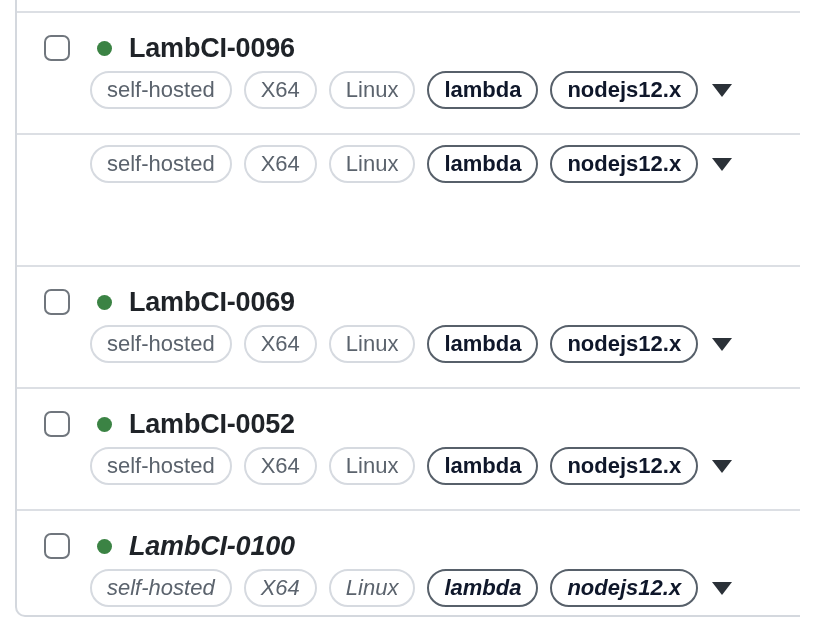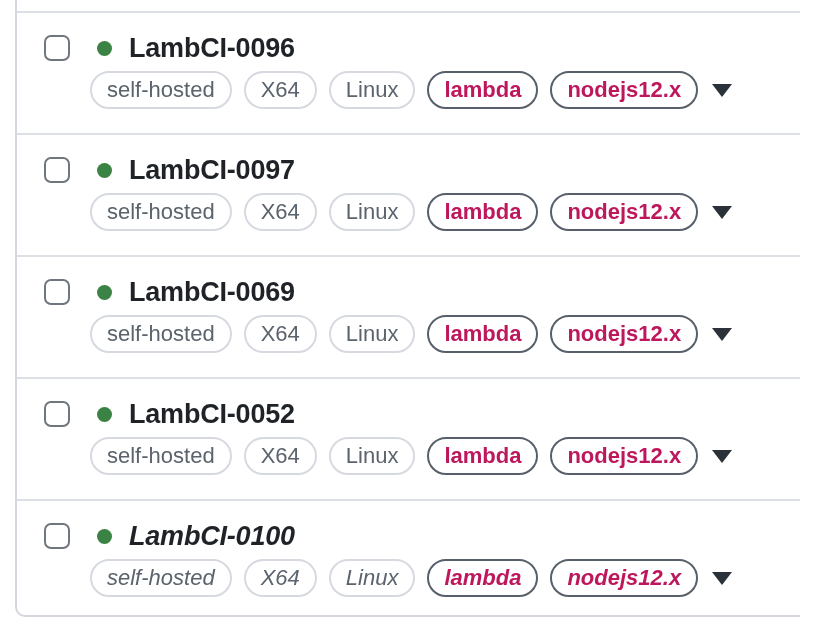--- a/index.html
+++ b/index.html
@@ -39,21 +39,21 @@
   }
 
   .line2 { display:flex; align-items:center; gap:12px; padding-left:73px; margin-top:10px;text-align:center; }
 
   .pill {
     display:inline-block; white-space:nowrap;
     font-size:22px; line-height:1; padding:6px 15px;
     border-radius:999px; background:#fff;
   }
   .pill.default { border:2px solid #d6dae0; color:#5b636d; font-weight:500; }
-  .pill.custom  { border:2px solid #57606a; color:#be185d; font-weight:600; }
+  .pill.custom  { border:2px solid #57606a; color:#0f172a; font-weight:600; }
 
   .caret {
     width:0; height:0; margin-left:2px;
     border-left:10px solid transparent;
     border-right:10px solid transparent;
     border-top:13px solid #2b3138;
     cursor:pointer;
   }
 </style>
 </head>
@@ -73,25 +73,20 @@
       <span class="pill default">self-hosted</span>
       <span class="pill default">X64</span>
       <span class="pill default">Linux</span>
       <span class="pill custom">lambda</span>
       <span class="pill custom">nodejs12.x</span>
       <span class="caret"></span>
     </div>
   </div>
 
   <div class="runner-row">
-    <div class="line1">
-      <span class="checkbox"></span>
-      <span class="status-dot"></span>
-      <span class="runner-name">LambCI-0097</span>
-    </div>
     <div class="line2">
       <span class="pill default">self-hosted</span>
       <span class="pill default">X64</span>
       <span class="pill default">Linux</span>
       <span class="pill custom">lambda</span>
       <span class="pill custom">nodejs12.x</span>
       <span class="caret"></span>
     </div>
   </div>
 

